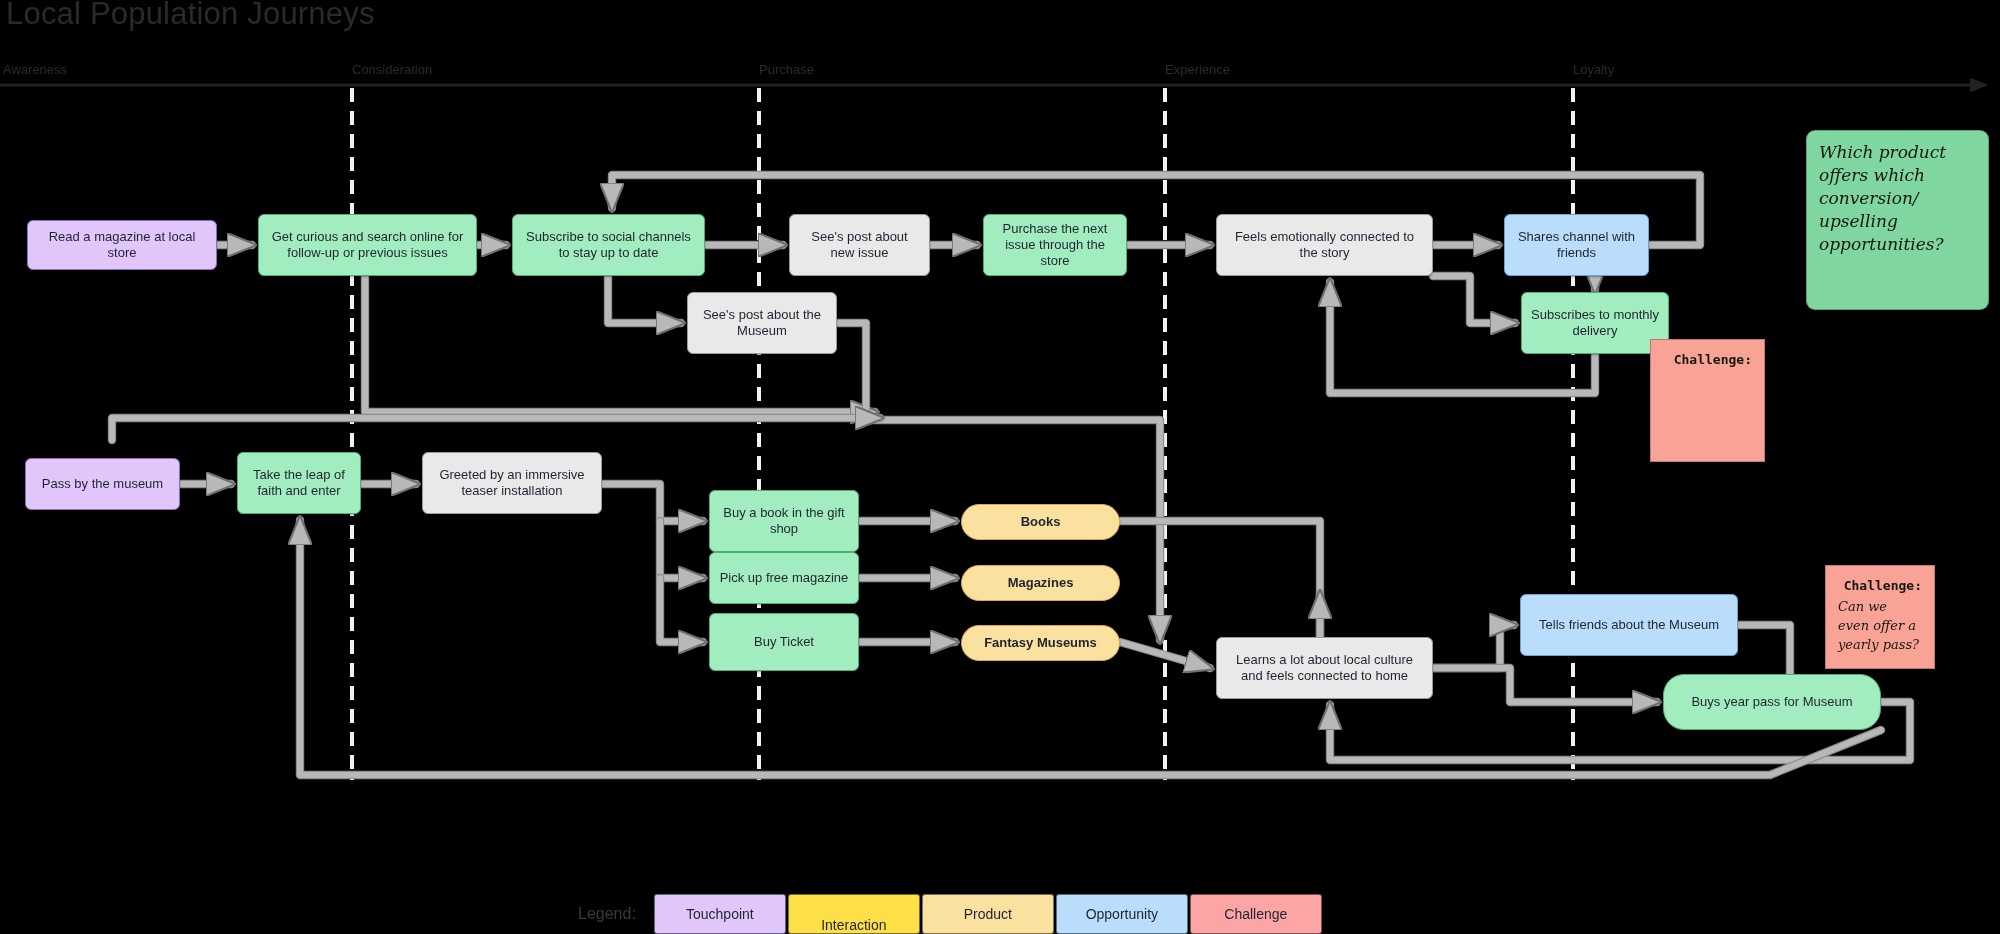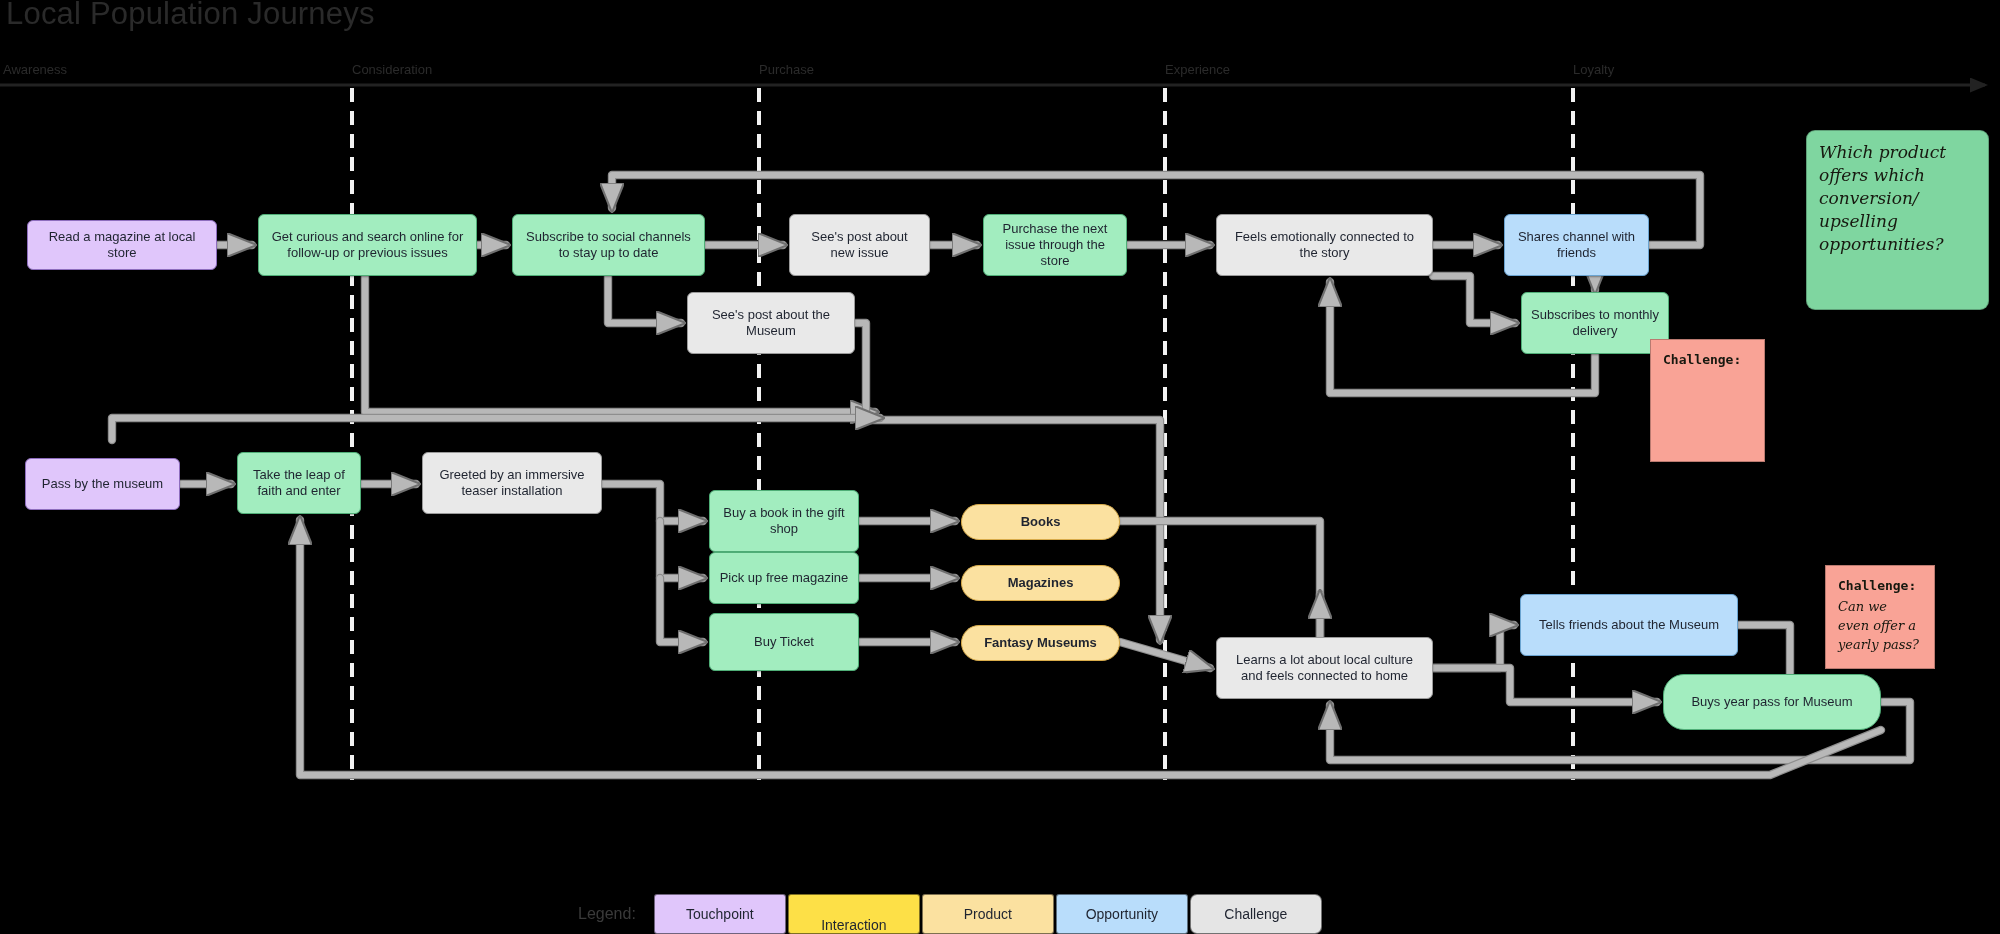--- a/index.html
+++ b/index.html
@@ -76,20 +76,21 @@
     border: 1px solid rgba(0,0,0,0.25);
   }
   .sticky.green { background: #7fd6a0; border-radius: 9px; }
   .sticky.pink  { background: #f9a396; }
   .sticky .sticky-head {
     font-family: "DejaVu Sans Mono", monospace;
     font-style: normal;
     font-weight: bold;
     display: block;
     margin-bottom: 2px;
+    text-align: right;
   }
 
   
   #legend {
     position: absolute;
     left: 578px; top: 894px;
     display: flex;
     align-items: center;
     gap: 0px;
   }
@@ -220,21 +221,21 @@
       </div>
       <div class="node interaction" style="left: 983px; top: 214px; width: 144px; height: 62px;">
         <span>Purchase the next issue through the store</span>
       </div>
       <div class="node neutral" style="left: 1216px; top: 214px; width: 217px; height: 62px;">
         <span>Feels emotionally connected to the story</span>
       </div>
       <div class="node opportunity" style="left: 1504px; top: 214px; width: 145px; height: 62px;">
         <span>Shares channel with friends</span>
       </div>
-      <div class="node neutral" style="left: 687px; top: 292px; width: 168px; height: 62px;">
+      <div class="node neutral" style="left: 687px; top: 292px; width: 150px; height: 62px;">
         <span>See's post about the Museum</span>
       </div>
       <div class="node interaction" style="left: 1521px; top: 292px; width: 148px; height: 62px;">
         <span>Subscribes to monthly delivery</span>
       </div>
       <div class="node touchpoint" style="left: 25px; top: 458px; width: 155px; height: 52px;">
         <span>Pass by the museum</span>
       </div>
       <div class="node interaction" style="left: 237px; top: 452px; width: 124px; height: 62px;">
         <span>Take the leap of faith and enter</span>
@@ -285,19 +286,19 @@
         </div>
         <div class="legend-chip" style="background: #fde047; align-items: flex-end;">
           <span>Interaction</span>
         </div>
         <div class="legend-chip" style="background: rgb(251, 225, 160);">
           <span>Product</span>
         </div>
         <div class="legend-chip" style="background: rgb(185, 221, 251);">
           <span>Opportunity</span>
         </div>
-        <div class="legend-chip" style="background: #e5e5e5; border-radius: 7px;">
+        <div class="legend-chip" style="background: #fca5a5;">
           <span>Challenge</span>
         </div>
       </div>
   </div>
 
 </div>
 
 </body></html>

